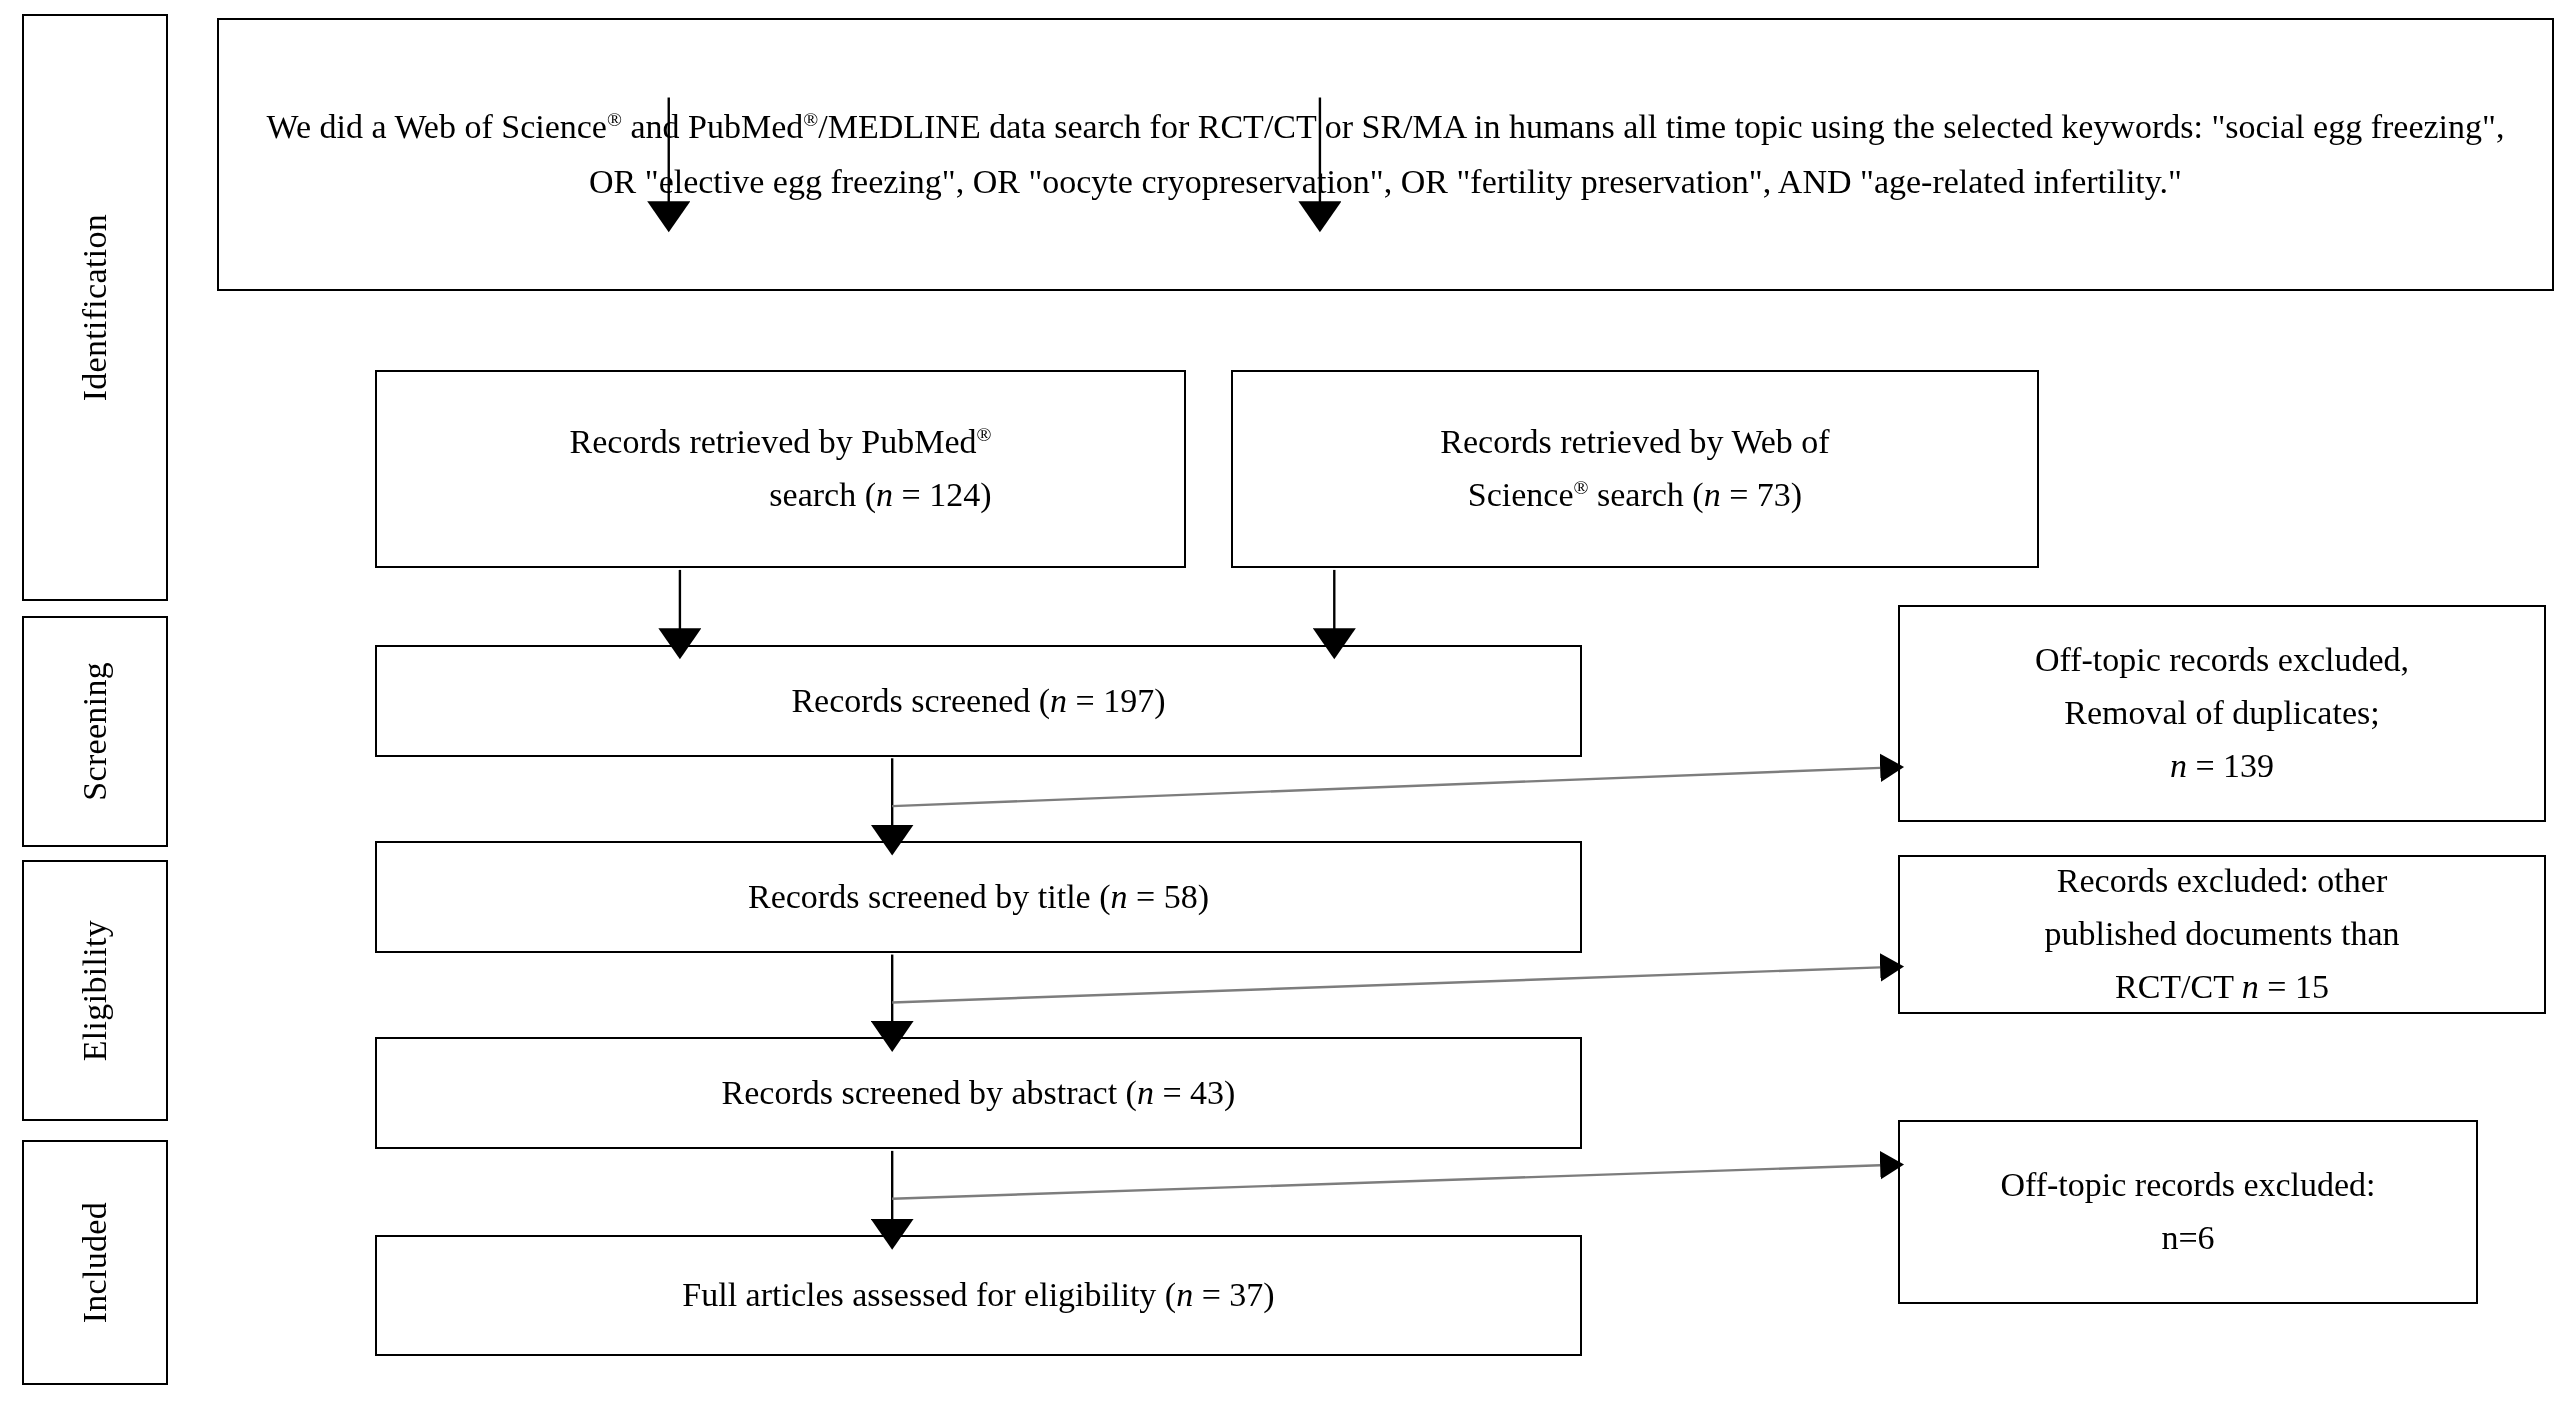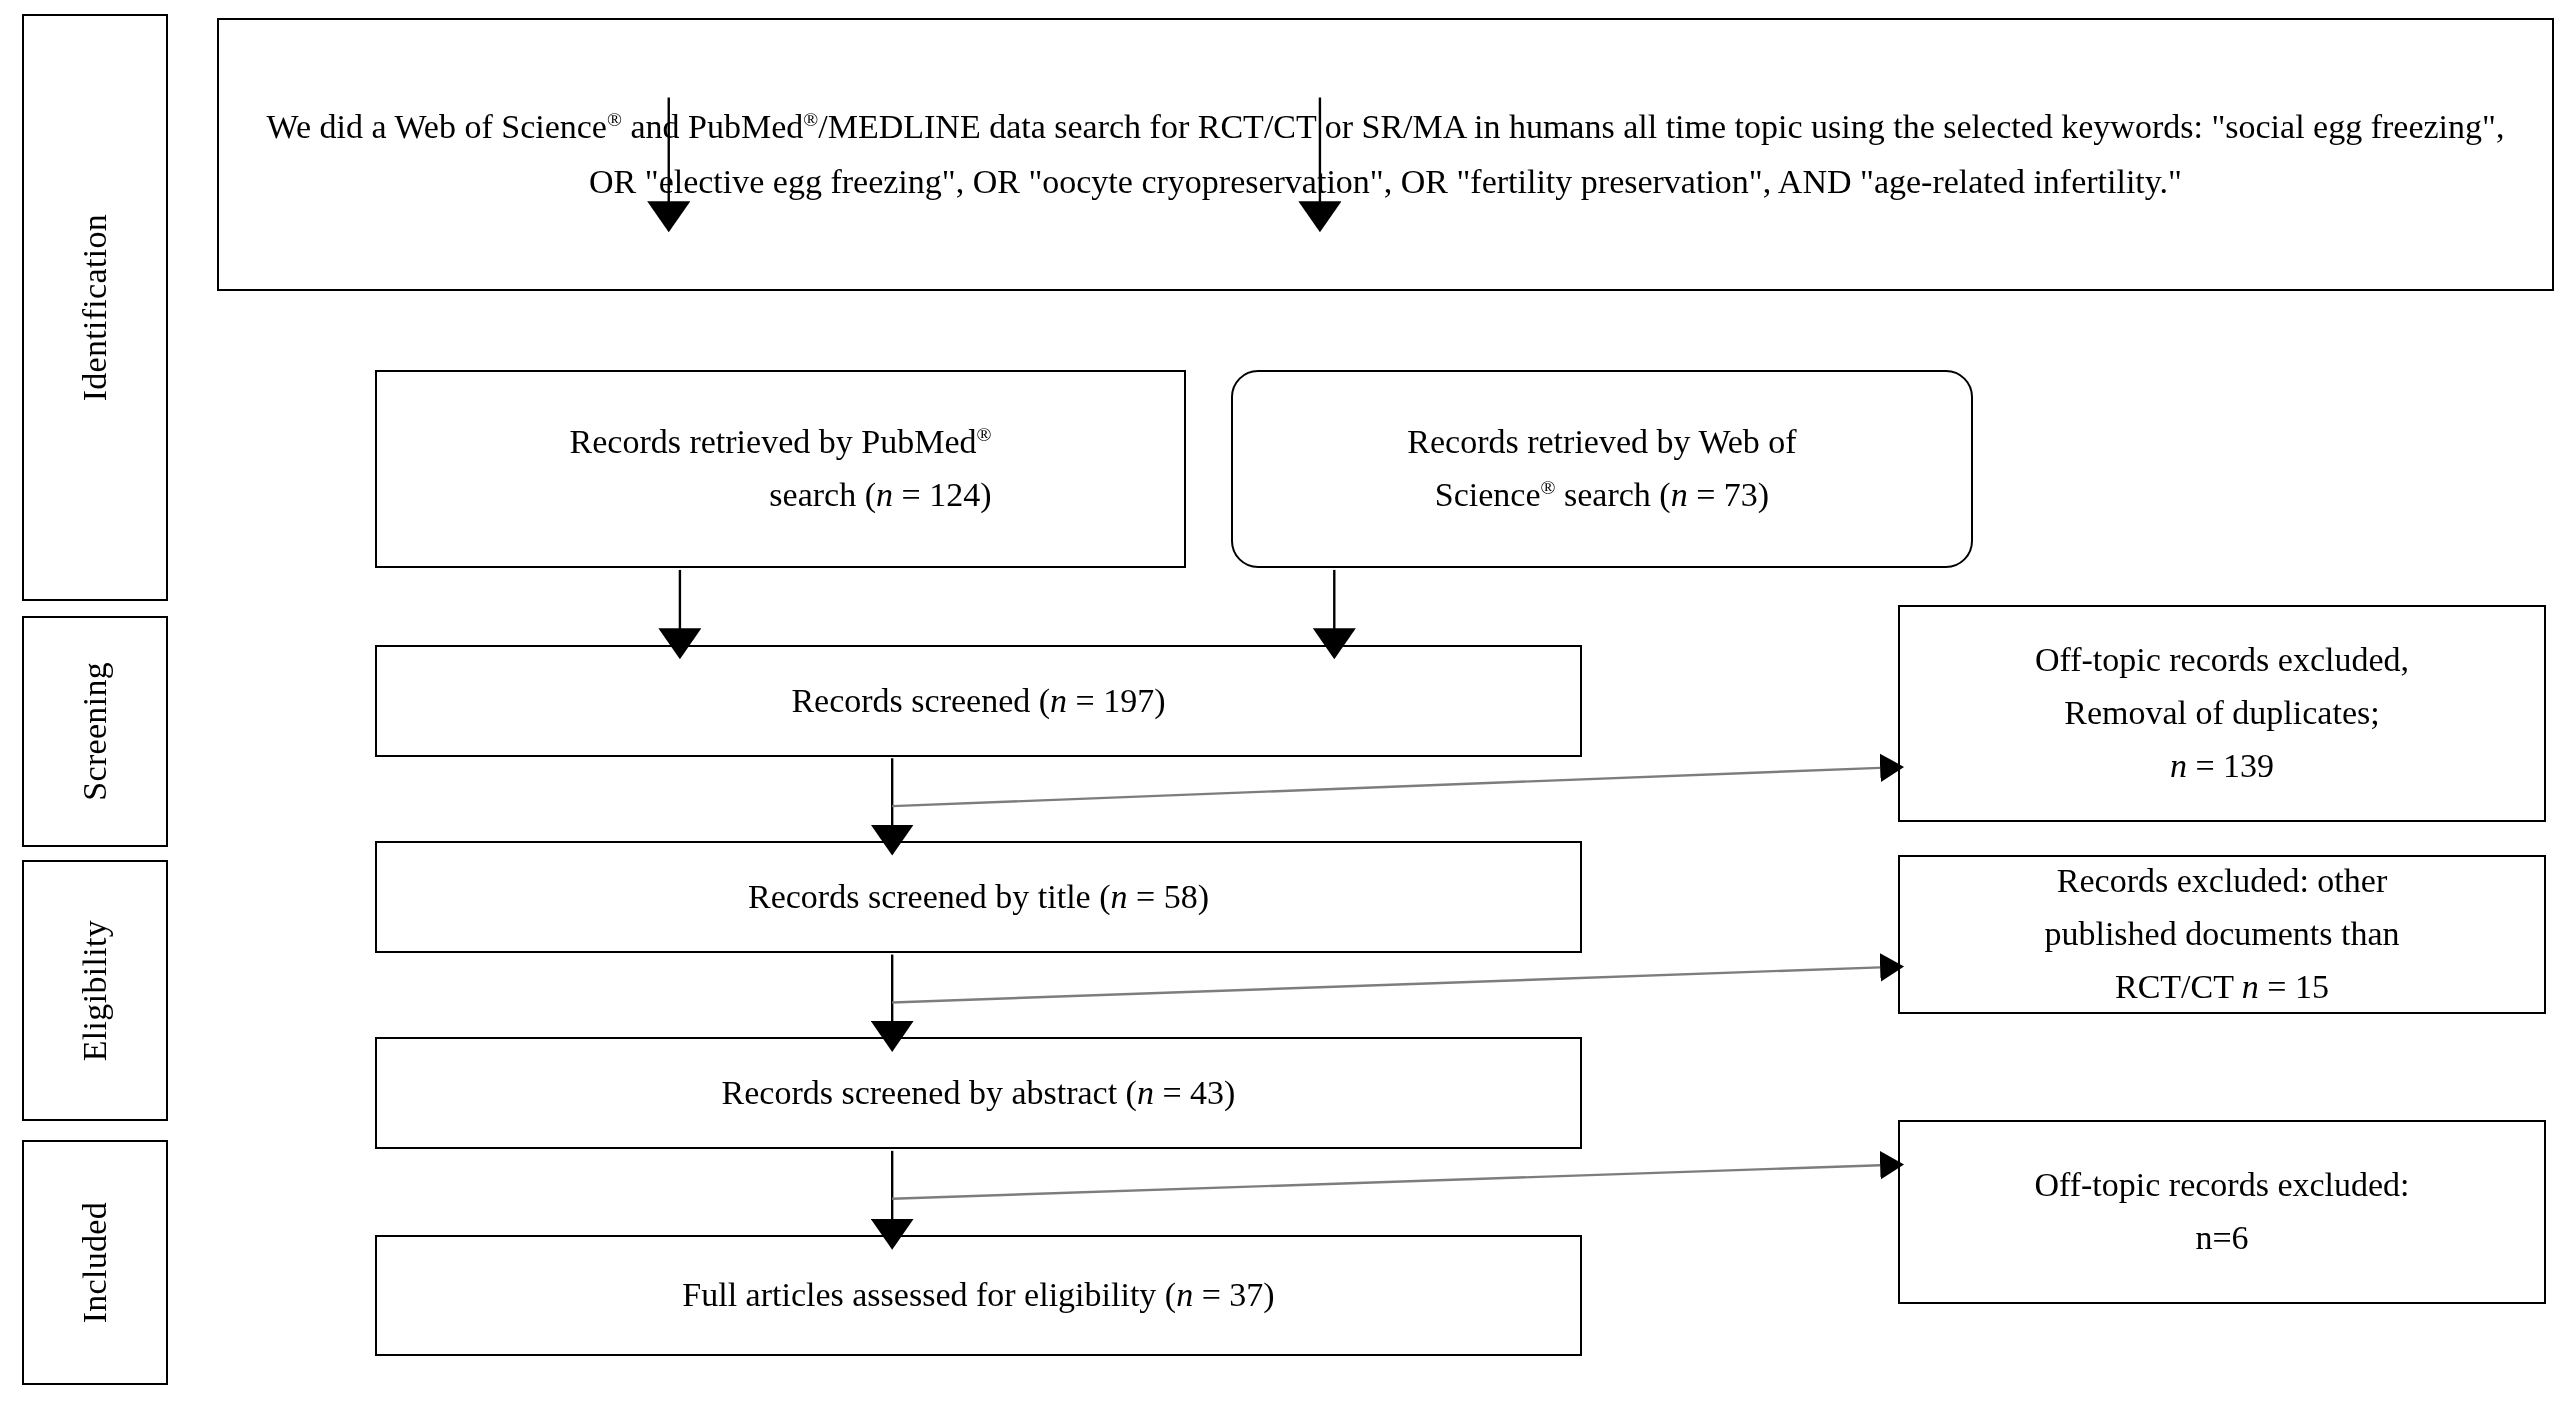--- a/index.html
+++ b/index.html
@@ -57,21 +57,21 @@
     </div>
   </div>
 
   <div class="nodebox" style="left:375px;top:370px;width:811px;height:198px;text-align:right;">
     <div class="nodetext">
       <span>Records retrieved by PubMed</span><sup>®</sup><br>
       <span>search (</span><span class="it">n</span><span> = 124)</span>
     </div>
   </div>
 
-  <div class="nodebox" style="left:1231px;top:370px;width:742px;height:198px;border-radius:27px;">
+  <div class="nodebox" style="left:1231px;top:370px;width:808px;height:198px;">
     <div class="nodetext">
       <span>Records retrieved by Web of</span><br>
       <span>Science</span><sup>®</sup><span> search (</span><span class="it">n</span><span> = 73)</span>
     </div>
   </div>
 
   <div class="nodebox" style="left:375px;top:645px;width:1207px;height:112px;">
     <div class="nodetext">
       <span>Records screened (</span><span class="it">n</span><span> = 197)</span>
     </div>
@@ -104,21 +104,21 @@
   </div>
 
   <div class="nodebox" style="left:1898px;top:855px;width:648px;height:159px;">
     <div class="nodetext">
       <span>Records excluded: other</span><br>
       <span>published documents than</span><br>
       <span>RCT/CT </span><span class="it">n</span><span> = 15</span>
     </div>
   </div>
 
-  <div class="nodebox" style="left:1898px;top:1120px;width:648px;height:184px;">
+  <div class="nodebox" style="left:1898px;top:1120px;width:580px;height:184px;">
     <div class="nodetext">
       <span>Off-topic records excluded:</span><br>
       <span>n=6</span>
     </div>
   </div>
 
   <svg class="overlay" viewBox="0 0 3228 1764" xmlns="http://www.w3.org/2000/svg">
     <defs>
       <marker id="blkArrow" markerWidth="14" markerHeight="18" refX="1" refY="9" orient="auto" markerUnits="strokeWidth">
         <path d="M0,0 L0,18 L13,9 z" fill="#000"></path>

